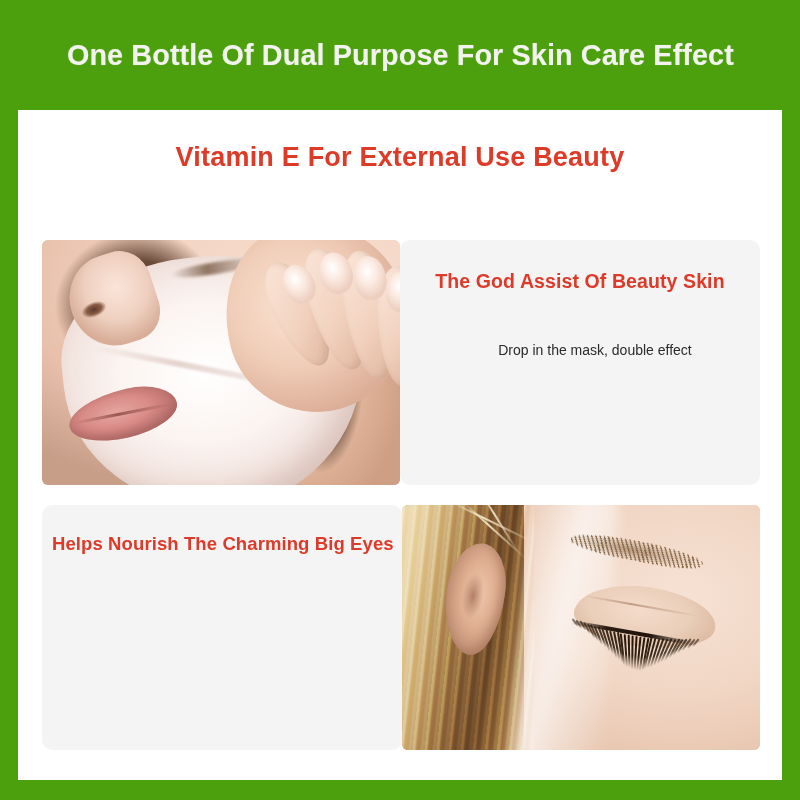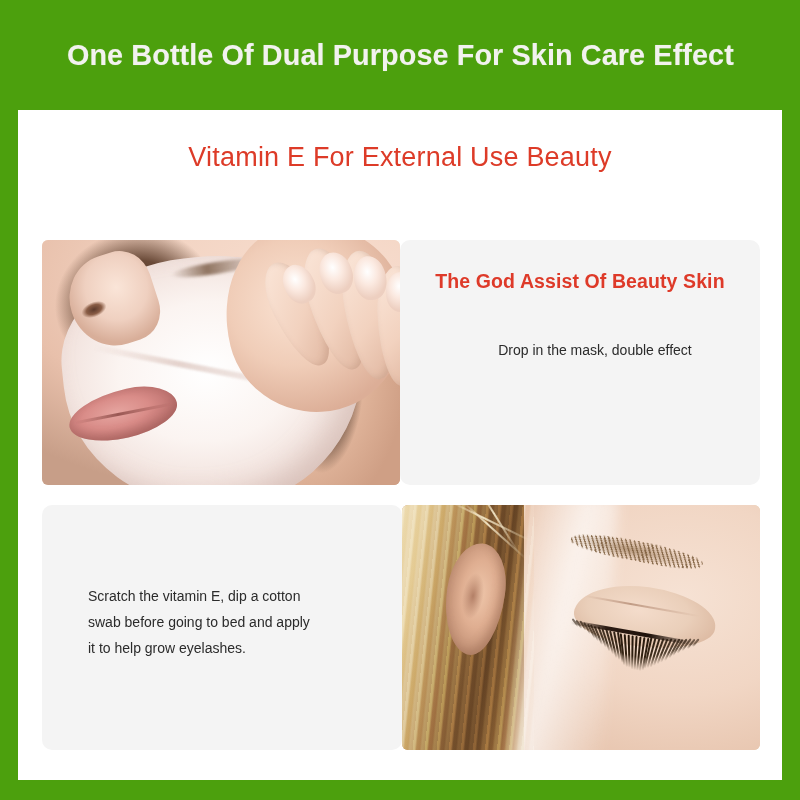--- a/index.html
+++ b/index.html
@@ -59,21 +59,21 @@
   #subtitle-wrap {
     position: absolute;
     left: 0;
     top: 32px;
     width: 764px;
     text-align: center;
   }
   #subtitle {
     color: #dd3b28;
     font-size: 27px;
-    font-weight: normal;
+    font-weight: bold;
     letter-spacing: 0.2px;
     white-space: nowrap;
   }
 
   
   .block {
     position: absolute;
     display: flex;
   }
   #block-1 { left: 24px; top: 130px;  width: 718px; height: 245px; }
@@ -413,25 +413,21 @@
         <div class="body-text" id="body-1">
           <span class="ln">Drop in the mask, double effect</span>
         </div>
       </div>
 
     </div>
 
     <div class="block" id="block-2">
 
       <div class="panel" id="panel-2">
-        <div class="body-text" id="body-2">
-          <span class="ln">Scratch the vitamin E, dip a cotton</span>
-          <span class="ln">swab before going to bed and apply</span>
-          <span class="ln">it to help grow eyelashes.</span>
-        </div>
+        <div class="heading" id="heading-2">Helps Nourish The Charming Big Eyes</div>
       </div>
 
       <div class="photo" id="photo-2">
         <div class="skin"></div>
         <div class="hair"></div>
         <div class="hair-strands"></div>
         <div class="ear"></div>
         <div class="ear-inner"></div>
         <div class="strand s1"></div>
         <div class="strand s2"></div>

